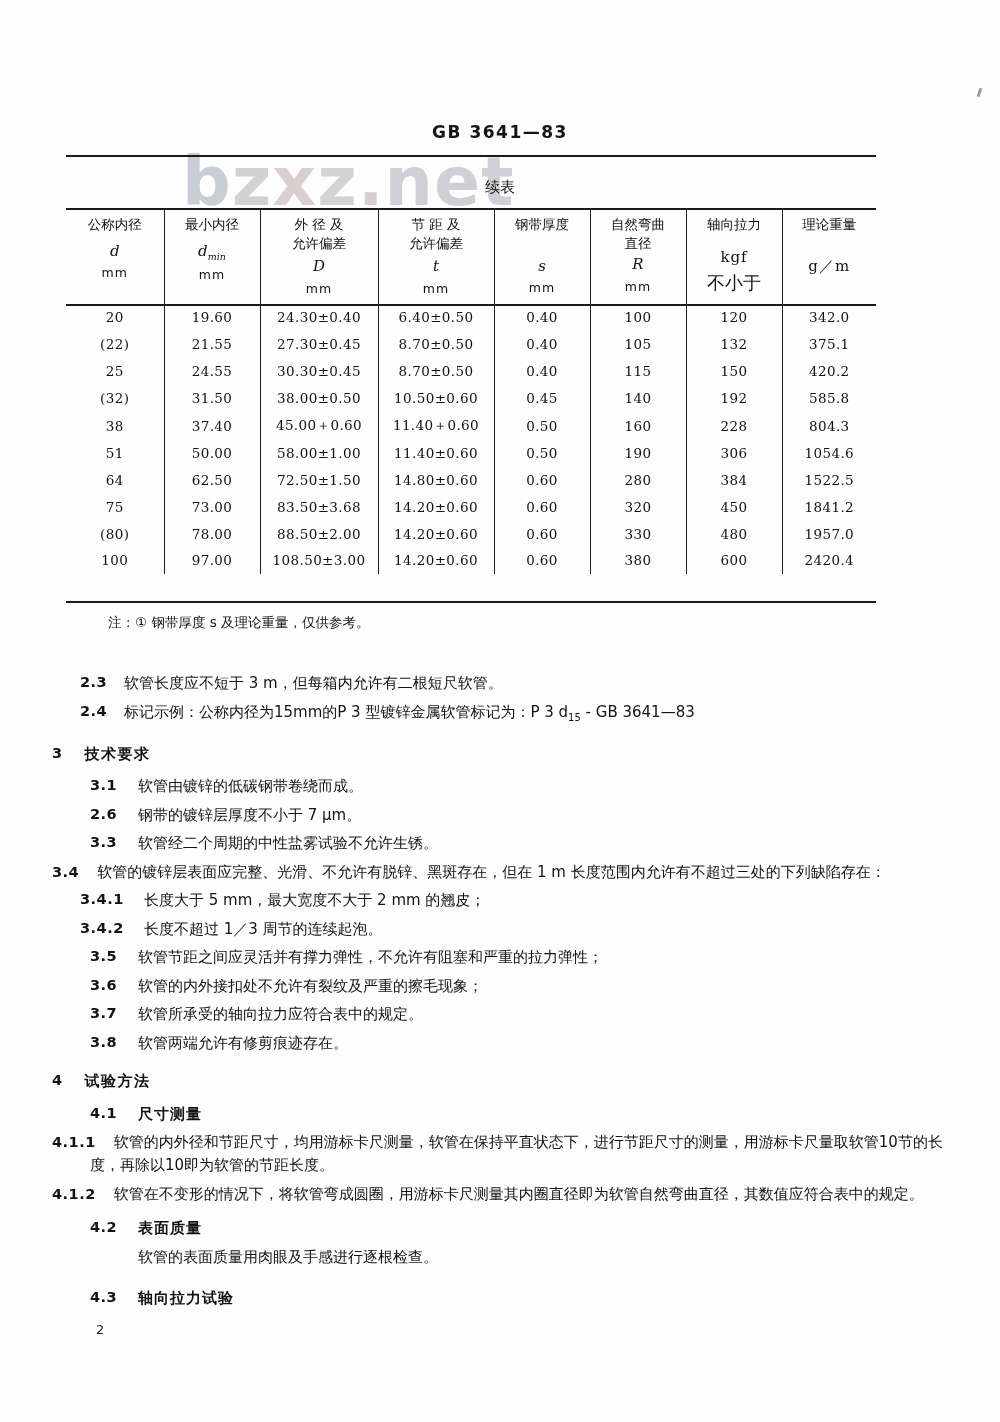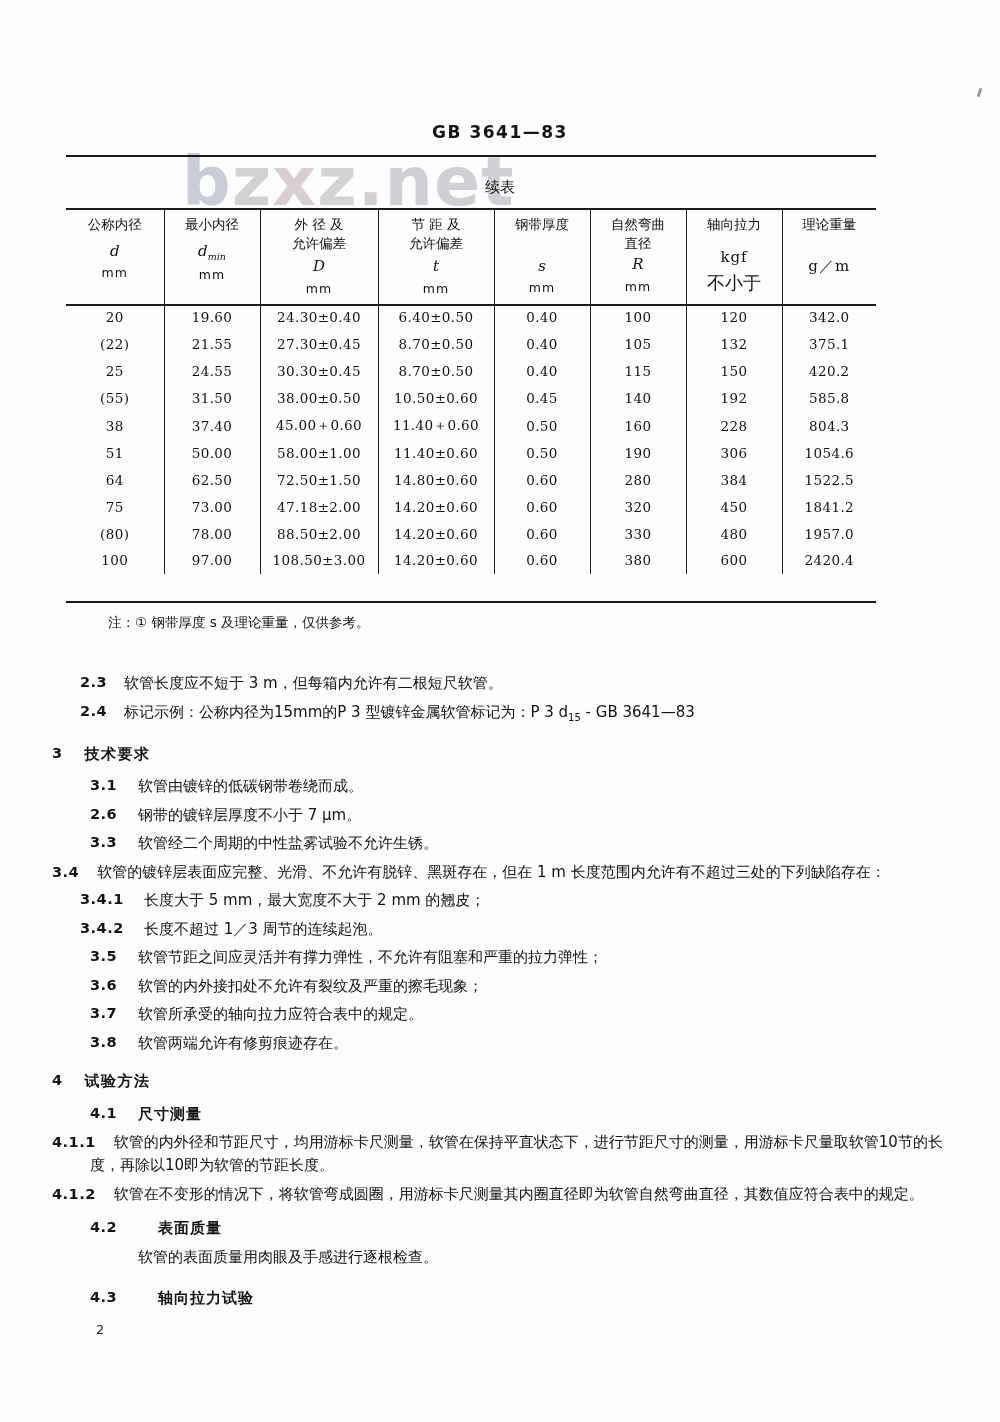--- a/index.html
+++ b/index.html
@@ -168,21 +168,21 @@
   }
   .clause .txt { flex: 1 1 auto; }
   .lvl0 { margin-top: 18px; margin-bottom: 10px; }
   .lvl0 .num { font-size: 14.5px; }
   .lvl0 .txt { font-weight: bold; letter-spacing: 2px; }
   .lvl1 .num { min-width: 30px; }
   .lvl2 .num { min-width: 46px; }
   .ind-1 { padding-left: 38px; }
   .ind-2 { padding-left: 28px; }
   .sect-title .txt { font-weight: bold; letter-spacing: 1.5px; }
-  .gap-1 { margin-top: 12px; gap: 20px; }
+  .gap-1 { margin-top: 12px; }
   .gap-2 { margin-top: 16px; }
   .plain-ind {
     font-size: 15px;
     line-height: 1.5;
     margin-bottom: 19px;
     padding-left: 86px;
     color: #131313;
   }
   .sub15 { font-size: 10px; vertical-align: sub; margin-top: 20px; }
 
@@ -307,21 +307,21 @@
           <td>25</td>
           <td>24.55</td>
           <td>30.30±0.45</td>
           <td>8.70±0.50</td>
           <td>0.40</td>
           <td>115</td>
           <td>150</td>
           <td>420.2</td>
         </tr>
         <tr>
-          <td>(55)</td>
+          <td>(32)</td>
           <td>31.50</td>
           <td>38.00±0.50</td>
           <td>10.50±0.60</td>
           <td>0.45</td>
           <td>140</td>
           <td>192</td>
           <td>585.8</td>
         </tr>
         <tr>
           <td>38</td>
@@ -349,21 +349,21 @@
           <td>72.50±1.50</td>
           <td>14.80±0.60</td>
           <td>0.60</td>
           <td>280</td>
           <td>384</td>
           <td>1522.5</td>
         </tr>
         <tr>
           <td>75</td>
           <td>73.00</td>
-          <td>47.18±2.00</td>
+          <td>83.50±3.68</td>
           <td>14.20±0.60</td>
           <td>0.60</td>
           <td>320</td>
           <td>450</td>
           <td>1841.2</td>
         </tr>
         <tr>
           <td>(80)</td>
           <td>78.00</td>
           <td>88.50±2.00</td>

